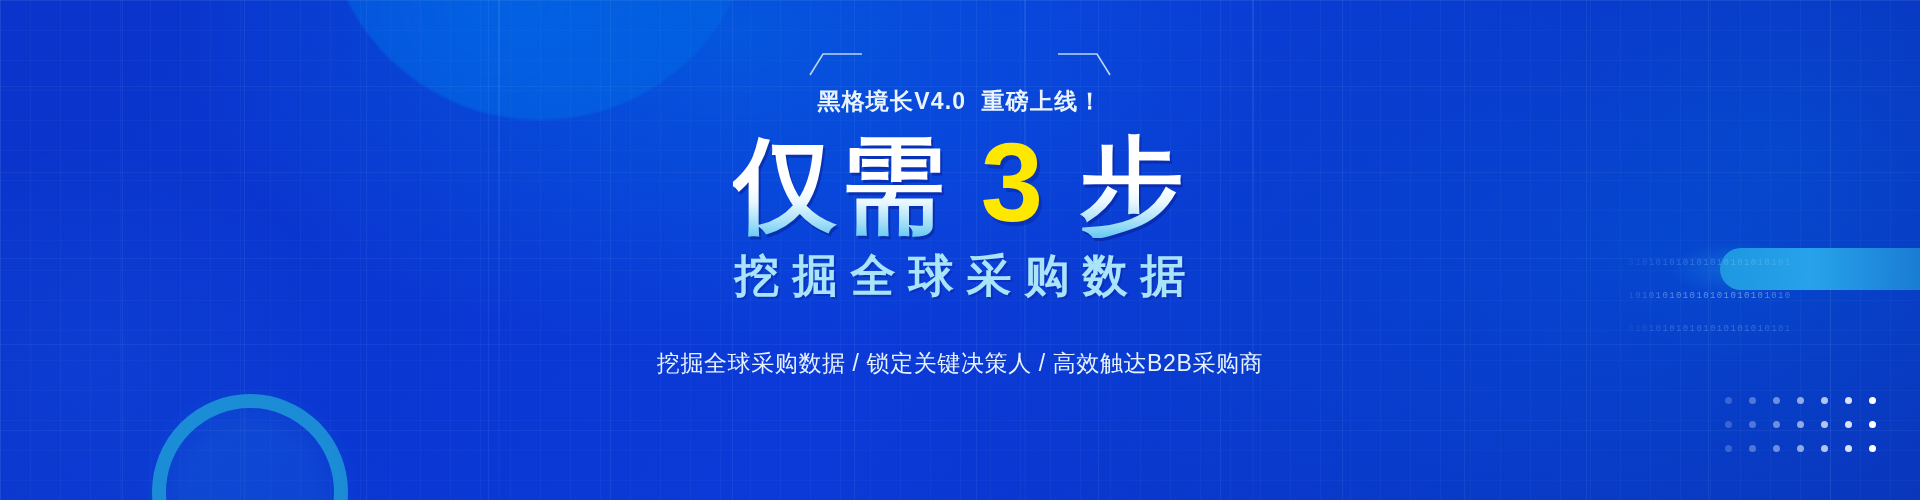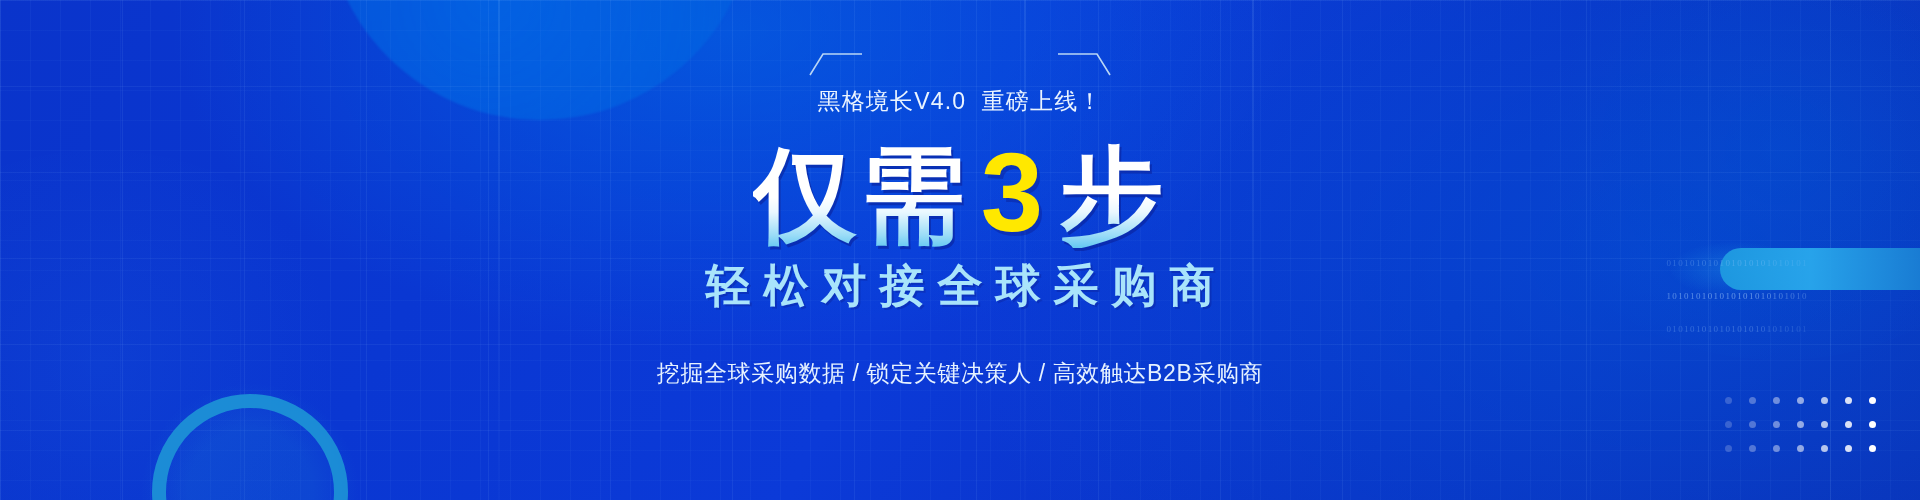--- a/index.html
+++ b/index.html
@@ -107,27 +107,27 @@
     width: 130px;
     height: 54px;
     border-radius: 27px;
     background: radial-gradient(ellipse at 50% 50%, rgba(40,170,240,0.30) 0%, rgba(40,170,240,0) 72%);
   }
   .binary-block {
     position: absolute;
     right: 112px;
     top: 236px;
     width: 196px;
-    font-family: Liberation Serif, serif;
+    font-family: Liberation Mono, monospace;
     font-size: 9px;
     line-height: 11px;
     letter-spacing: 1.4px;
     color: rgba(175,215,255,0.55);
     white-space: pre;
-    text-align: right;
+    text-align: center;
     overflow: hidden;
     mask-image: linear-gradient(90deg, rgba(0,0,0,0) 0%, rgba(0,0,0,0.85) 30%, #000 70%, rgba(0,0,0,0.5) 100%);
     -webkit-mask-image: linear-gradient(90deg, rgba(0,0,0,0) 0%, rgba(0,0,0,0.85) 30%, #000 70%, rgba(0,0,0,0.5) 100%);
   }
   .binary-block .brow { display: block; }
   .binary-block .brow.dim { color: rgba(160,205,255,0.32); }
 
   
   .dot-grid {
     position: absolute;
@@ -174,39 +174,39 @@
     margin-top: 86px;
     display: flex;
     align-items: center;
     justify-content: center;
     height: 30px;
   }
   .eyebrow {
     font-size: 23px;
     color: #eaf4ff;
     letter-spacing: 1.2px;
-    font-weight: 400;
+    font-weight: 700;
     white-space: pre;
   }
   .bracket {
     position: absolute;
     top: -36px;
     width: 54px;
     height: 26px;
   }
   .bracket.left  { left: -8px; }
   .bracket.right { right: -8px; }
 
   
   .h1row {
-    margin-top: 20px;
+    margin-top: 10px;
     display: flex;
     align-items: baseline;
     justify-content: center;
-    gap: 12px;
+    gap: 32px;
   }
   .h1row span {
     font-size: 104px;
     font-weight: 700;
     line-height: 1.02;
     letter-spacing: 4px;
   }
   .h1row .wht {
     background: linear-gradient(to bottom, #ffffff 0%, #ffffff 52%, #eaf8ff 66%, #9adcf7 88%, #63c8f2 100%);
     -webkit-background-clip: text;
@@ -305,18 +305,18 @@
         <polyline points="1,4 40,4 53,25" fill="none" stroke="#b9d6f5" stroke-width="1.6"></polyline>
       </svg>
     </div>
 
     <div class="h1row">
       <span class="wht">仅需</span>
       <span class="ylw">3</span>
       <span class="wht">步</span>
     </div>
 
-    <div class="h2row">轻松对接全球采购商</div>
+    <div class="h2row">挖掘全球采购数据</div>
 
     <div class="tagline">挖掘全球采购数据 / 锁定关键决策人 / 高效触达B2B采购商</div>
 
   </div>
 </div>
 
 </body></html>

